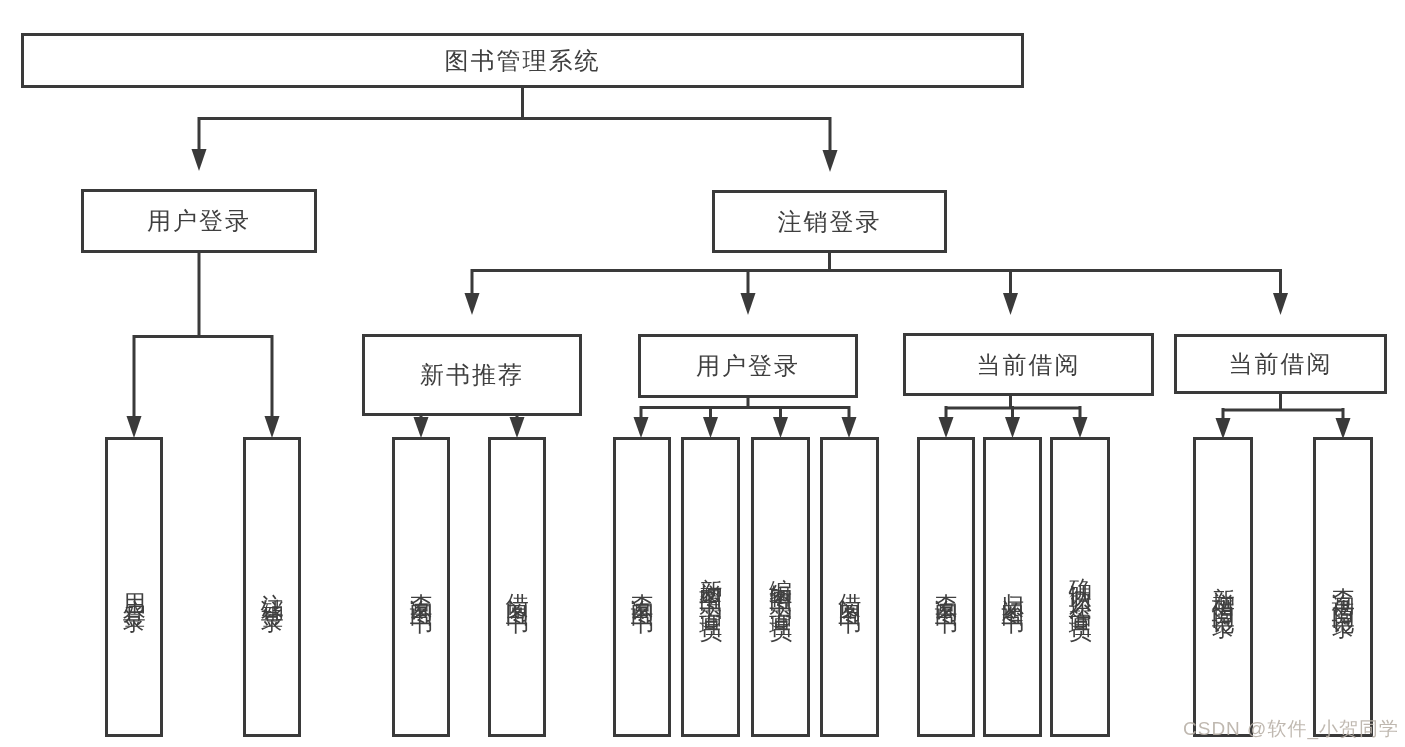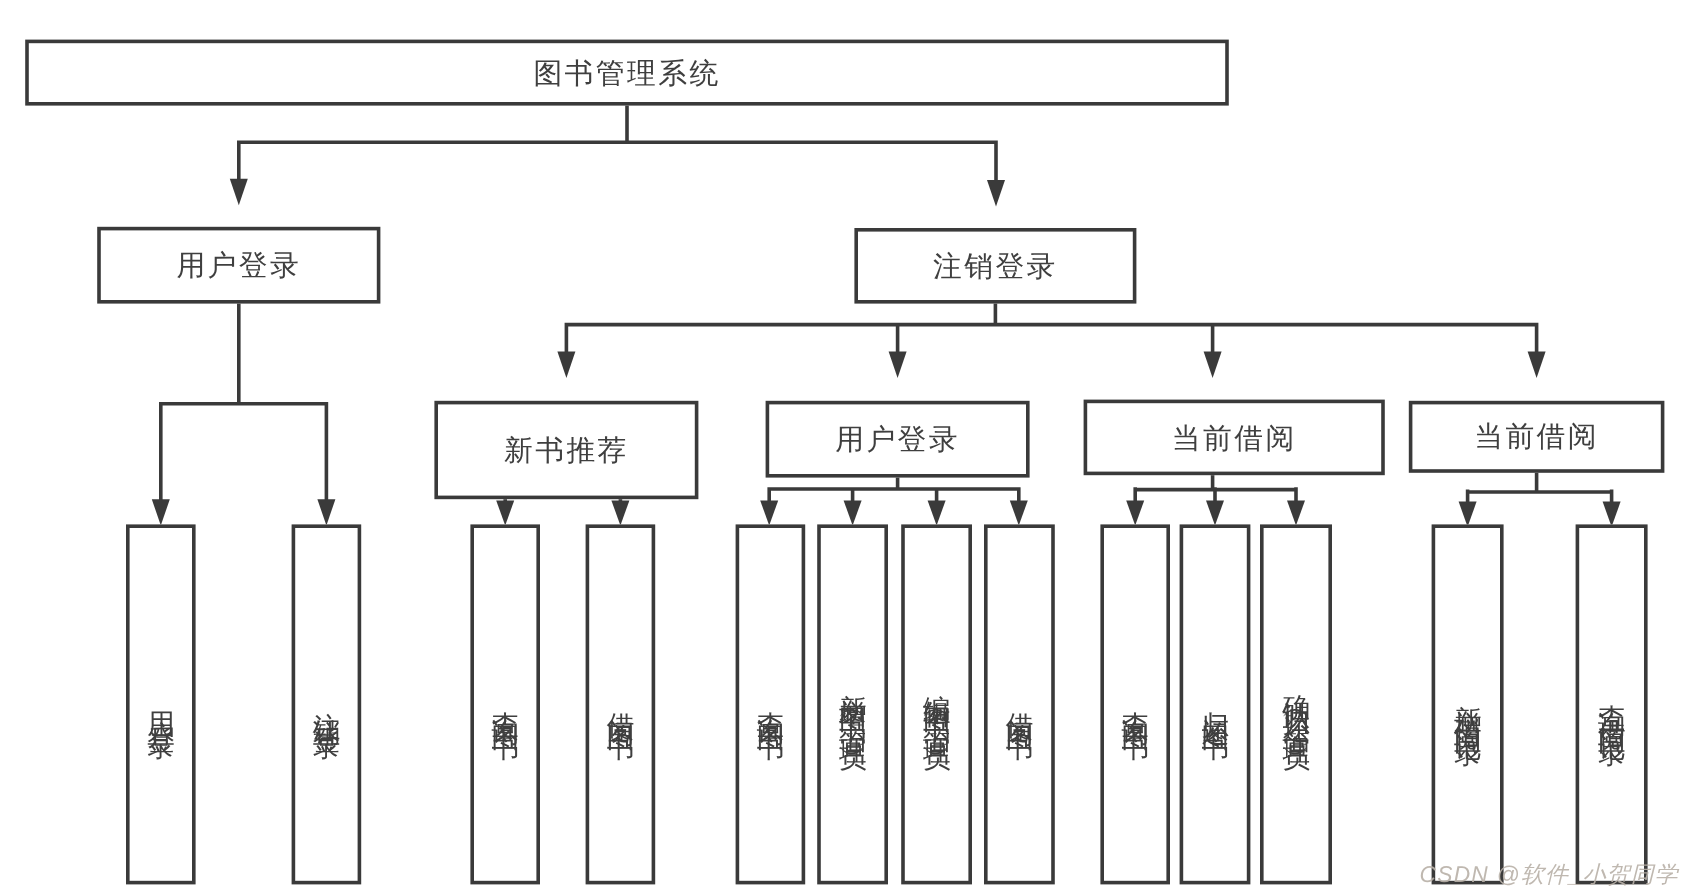--- a/index.html
+++ b/index.html
@@ -46,21 +46,20 @@
   .watermark{
     position:absolute;
     left:1183px;top:716px;
     width:222px;
     font-size:19px;
     letter-spacing:1px;
     color:var(--watermark);
     opacity:.9;
     z-index:5;
     white-space:nowrap;
-    font-style:italic;
   }
 </style>
 </head>
 <body>
 
 <div class="canvas">
 
   <svg class="connectors" viewBox="0 0 1405 747" xmlns="http://www.w3.org/2000/svg">
 
     <g>

